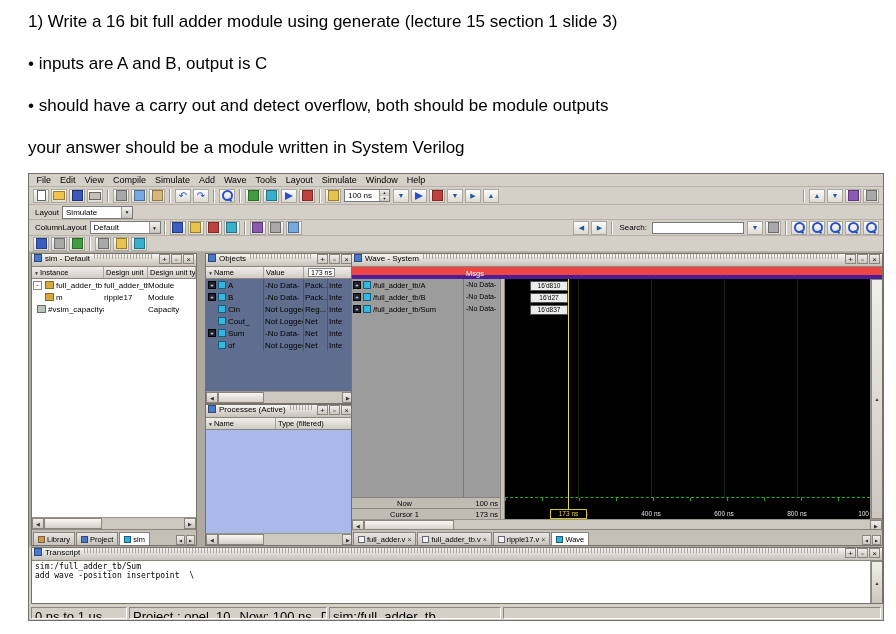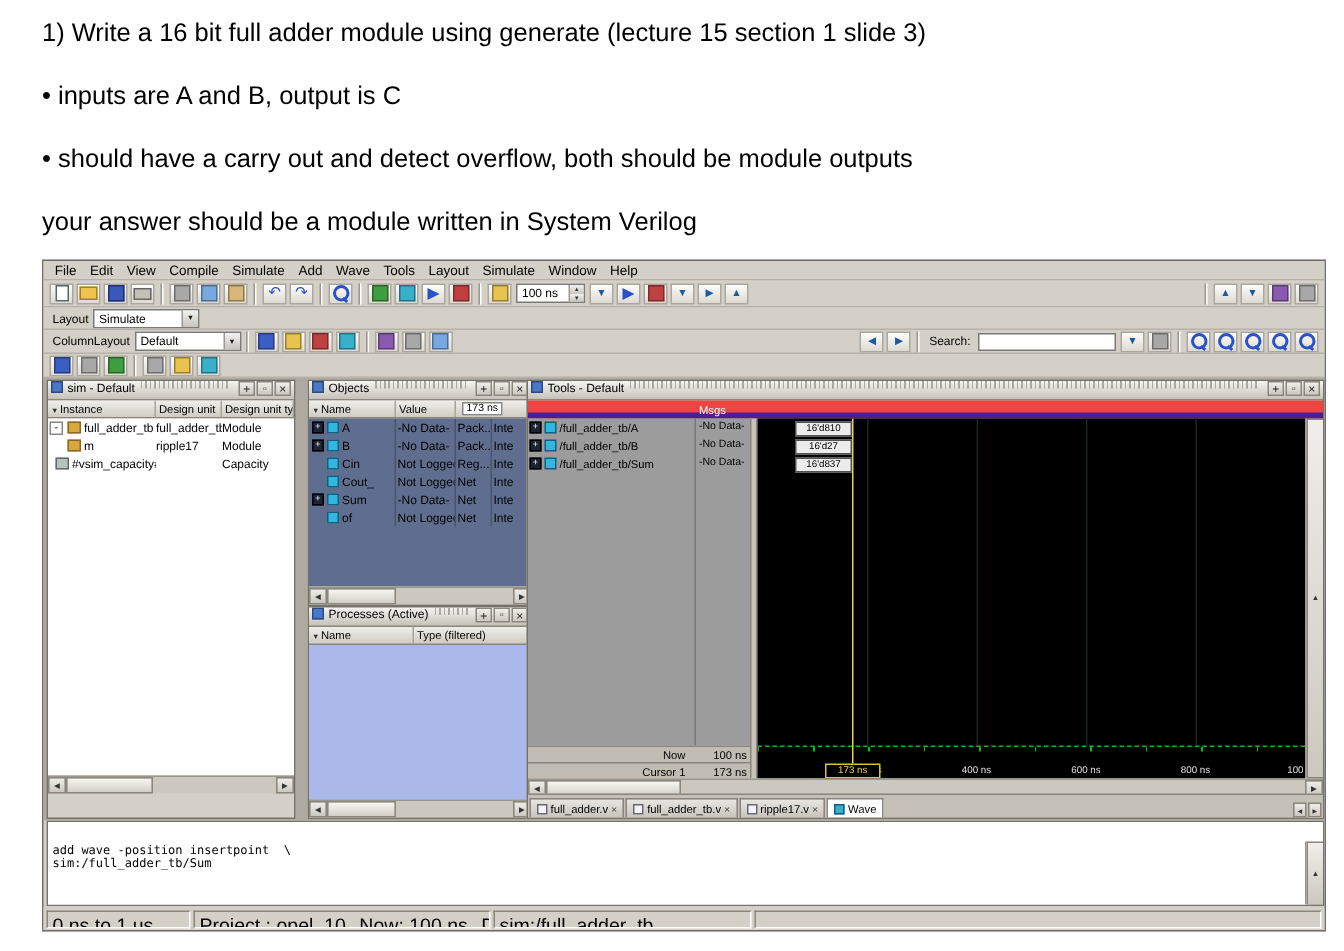--- a/index.html
+++ b/index.html
@@ -127,21 +127,21 @@
 .grid{position:absolute;top:0;width:1px;height:218px;background:#152815}
 .wbox{position:absolute;left:25px;width:38px;height:10px;background:#ececec;border:1px solid #505050;font-size:6.5px;line-height:8px;text-align:center;color:#000;z-index:2}
 .cursorline{position:absolute;left:63px;top:0;width:1px;height:231px;background:#e8d44e;z-index:3}
 .waxis{position:absolute;left:0;top:218px;width:100%;height:11px;border-top:1px dashed #19b419;background:repeating-linear-gradient(90deg,#19b419 0 1px,transparent 1px 37px);background-size:100% 3px;background-repeat:no-repeat}
 .wticks{position:absolute;left:0;top:229px;width:100%;height:11px;color:#e0e0e0;font-size:6.5px}
 .tick{position:absolute;top:2px;transform:translateX(-50%)}
 .tick.last{transform:none;right:1px}
 .cbox{position:absolute;left:45px;top:230px;width:37px;height:10px;border:1px solid #d8c428;color:#e8d44e;font-size:6.5px;line-height:8px;text-align:center;background:#000;z-index:4}
 .wtl{position:absolute;left:0;width:148px;height:11px;display:flex;align-items:center;background:#c0bcb4;border-top:1px solid #8a867e;font-size:7.5px}
 #wtl-now{top:243px}#wtl-cur{top:254px}
-.wtn{width:108px;text-align:right;padding-right:3px;white-space:nowrap}
+.wtn{width:108px;text-align:center;padding-right:3px;white-space:nowrap}
 .wtv{flex:1;text-align:right;padding-right:2px;white-space:nowrap}
 #w-vs{left:518px;top:25px;height:240px}
 #w-hs{top:265px}
 #w-tabs{height:16px}
 
 #transcript{position:absolute;left:2px;top:373px;width:852px;height:57px;border:1px solid #76726a;background:#fff;overflow:hidden}
 #t-body{position:absolute;left:0;top:13px;width:840px;height:43px;background:#fff;padding:1px 3px;font-family:"DejaVu Sans Mono",monospace;font-size:8px;line-height:9px;overflow:hidden}
 .tline{white-space:pre;height:9px}
 #t-vs{right:0;top:13px;height:43px}
 
@@ -315,20 +315,38 @@
           <span class="tcell" style="width:44px"></span>
           <span class="tcell" style="flex:1">Capacity</span>
         </div>
       </div>
       <div class="hscroll" style="bottom:16px">
         <span class="sb l"></span>
         <span class="thumb" style="width:58px"></span>
         <span class="strack"></span>
         <span class="sb r"></span>
       </div>
+      <div class="tabsrow">
+        <span class="tab">
+            <i class="tabico t-tan"></i>
+            <span>Library</span>
+          </span>
+        <span class="tab">
+            <i class="tabico t-blue"></i>
+            <span>Project</span>
+          </span>
+        <span class="tab active">
+            <i class="tabico t-cyan"></i>
+            <span>sim</span>
+          </span>
+        <span class="tscroll">
+            <span class="tsb l"></span>
+            <span class="tsb r"></span>
+          </span>
+      </div>
     </div>
 
     <div id="p-mid" class="panel" style="border:none;background:transparent">
       <div class="panel" id="p-obj">
         <div class="phead">
           <span class="phico"></span>
           <span class="ht">Objects</span>
           <span class="hdrag"></span>
           <span class="hb b-plus"></span>
           <span class="hb b-dock"></span>
@@ -435,21 +453,21 @@
           <span class="thumb" style="width:46px"></span>
           <span class="strack"></span>
           <span class="sb r"></span>
         </div>
       </div>
     </div>
 
     <div class="panel" id="p-wave">
       <div class="phead">
         <span class="phico"></span>
-        <span class="ht">Tools - Default</span>
+        <span class="ht">Wave - System</span>
         <span class="hdrag"></span>
         <span class="hb b-plus"></span>
         <span class="hb b-dock"></span>
         <span class="hb b-x"></span>
       </div>
       <div id="w-msgs">
         <span class="msgs">Msgs</span>
       </div>
       <div class="wnames">
         <div class="wrow">
@@ -535,23 +553,31 @@
           </span>
         <span class="tscroll">
             <span class="tsb l"></span>
             <span class="tsb r"></span>
           </span>
       </div>
     </div>
   </div>
 
   <div id="transcript">
+    <div class="phead">
+      <span class="phico"></span>
+      <span class="ht">Transcript</span>
+      <span class="hdrag"></span>
+      <span class="hb b-plus"></span>
+      <span class="hb b-dock"></span>
+      <span class="hb b-x"></span>
+    </div>
     <div id="t-body">
+      <div class="tline">sim:/full_adder_tb/Sum</div>
       <div class="tline">add wave -position insertpoint  \</div>
-      <div class="tline">sim:/full_adder_tb/Sum</div>
       <div class="tline"></div>
     </div>
     <div class="vscroll" id="t-vs">
       <span class="sb u"></span>
       <span class="vtrack"></span>
 
     </div>
   </div>
 
   <div class="status">

